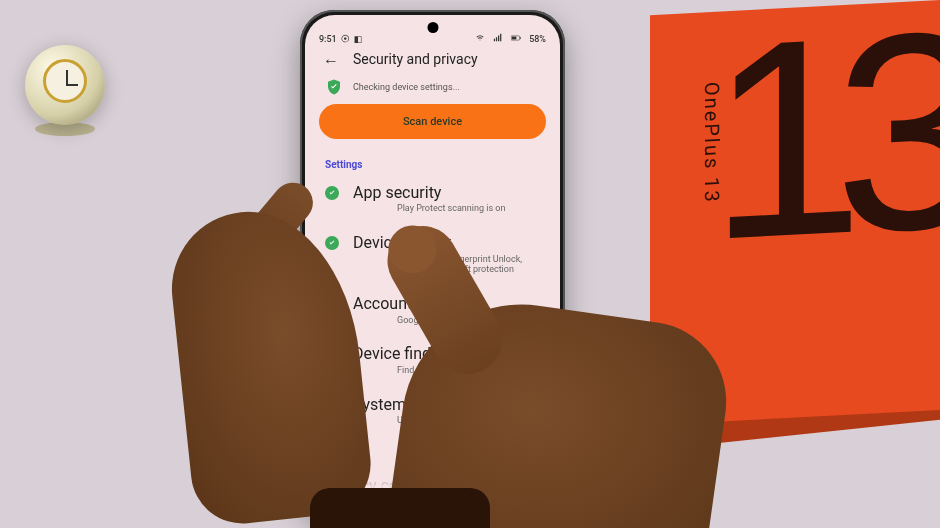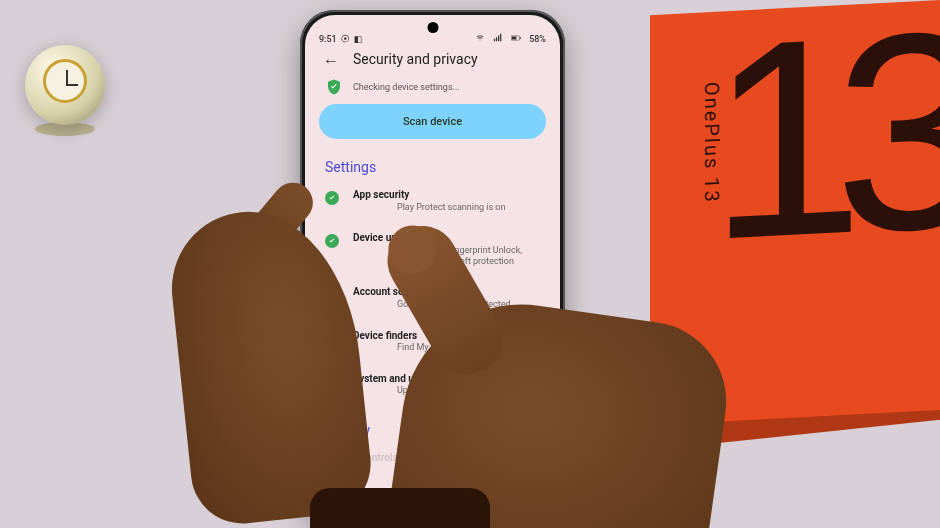--- a/index.html
+++ b/index.html
@@ -161,51 +161,51 @@
     }
     .shield-badge{
       width:18px; height:18px;
       flex-shrink:0;
     }
     .scan-status-text {
       font-size: 9px;
       color: #555;
     }
     .scan-btn {
-      background: #7dd3fc;
+      background: #f97316;
       border-radius: 22px;
       text-align: center;
       padding: 11px 0;
       font-size: 11px;
       color: #2a3a26;
       font-weight:500;
     }
     
     .section-label {
       padding: 16px 20px 4px;
-      font-size: 14px;
+      font-size: 10px;
       color: #4a4ad6;
-      font-weight: 400;
+      font-weight: 700;
     }
     .item {
       display: flex;
       gap: 14px;
       padding: 10px 20px;
     }
     .item-check {
       width: 14px; height: 14px;
       border-radius: 50%;
       background: #3ba957;
       margin-top: 2px;
       display:flex; align-items:center; justify-content:center;
       flex-shrink:0;
     }
     .item-check svg { width: 8px; height: 8px; fill: #fff; stroke:#fff;}
     .item-body { flex: 1; min-width:0;}
-    .item-title { font-size: 10px; color: #222; font-weight: 700; line-height:1.15;}
+    .item-title { font-size: 16px; color: #222; font-weight: 400; line-height:1.15;}
     .item-sub { font-size: 9px; color: #666; margin-top: 1px; line-height:1.2;margin-left:44px; }
     
     .nav-bar {
       position: absolute;
       bottom: 0; left: 0; right: 0;
       height: 30px;
       display: flex;
       justify-content: space-around;
       align-items: center;
       background: rgba(245,227,230,0.55);

